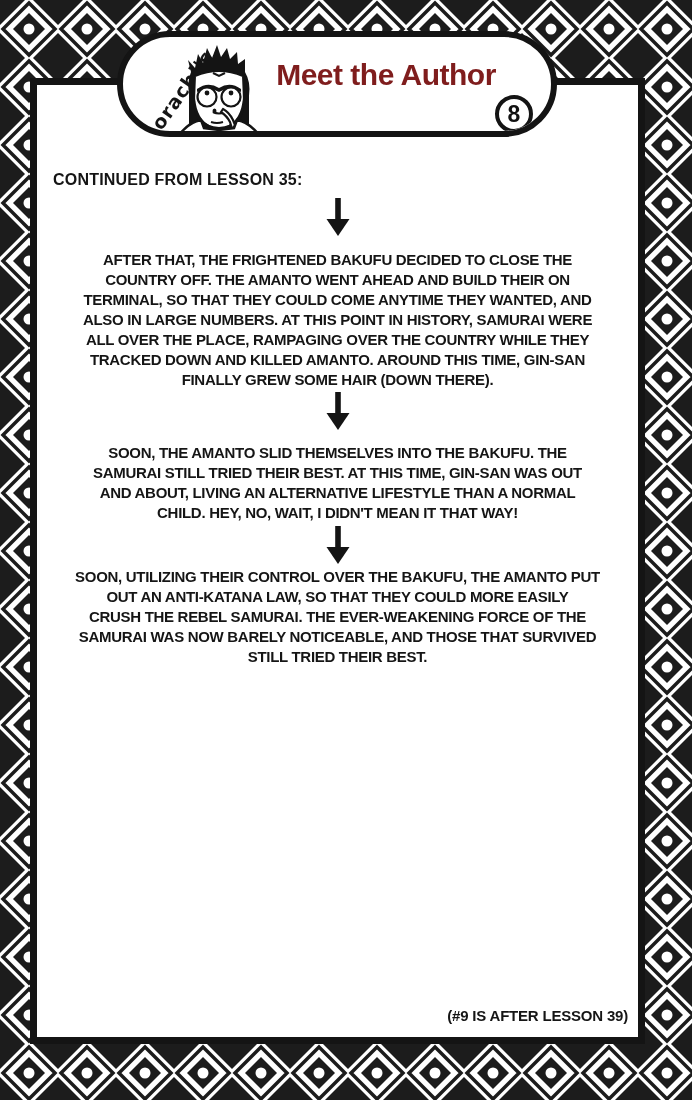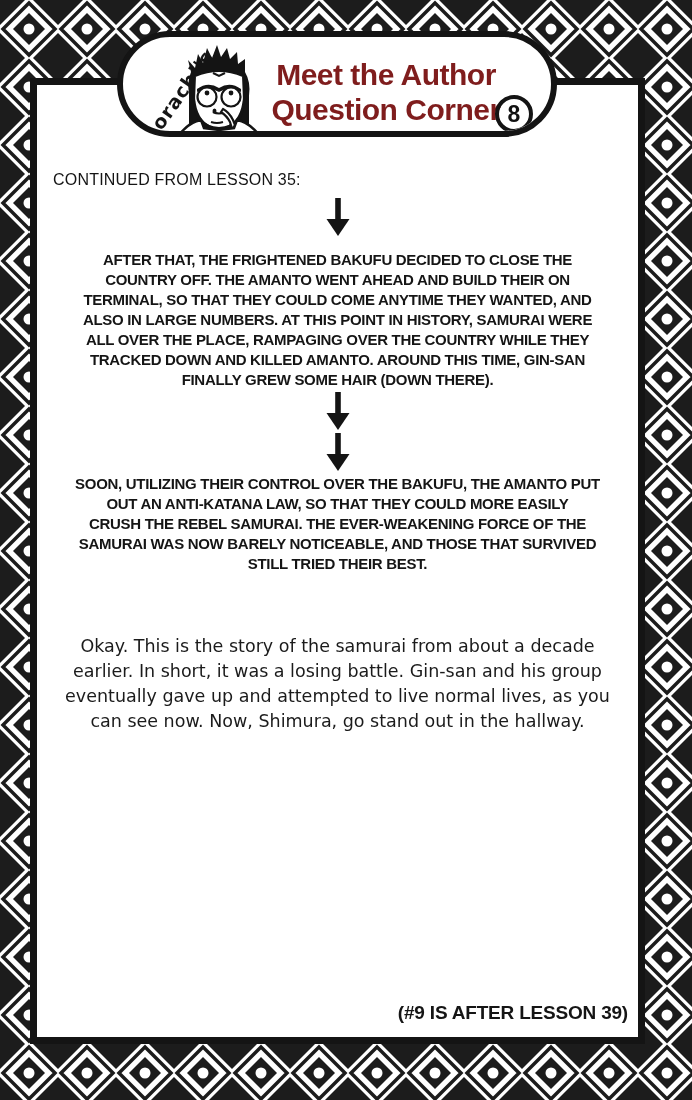--- a/index.html
+++ b/index.html
@@ -32,42 +32,42 @@
     font-weight:700;font-size:30px;line-height:35px;letter-spacing:-0.5px;
     color:#7f1d1d;
   }
   .num-badge{
     position:absolute;left:372px;top:58px;width:38px;height:38px;
     border:4px solid #141414;border-radius:50%;box-sizing:border-box;
     font-weight:700;font-size:23px;line-height:30px;text-align:center;color:#111;
   }
   
   .continued-label{
-    margin:85px 0 0 -8px;font-size:16px;font-weight:400;letter-spacing:0.2px;
+    margin:85px 0 0 -8px;font-size:16px;font-weight:700;letter-spacing:0.2px;
     line-height:20px;
   }
   .para{
     font-size:15px;font-weight:700;line-height:20px;letter-spacing:-0.3px;
     text-align:center;white-space:pre-line;
   }
   .p1{margin-top:15px;}
   .p2{margin-top:14px;text-align:center;}
   .p3{margin-top:13px;}
   .p4{margin-top:3px;}
   .arrow{display:block;margin:0 auto;width:30px;height:38px;}
   .a1{margin-top:8px;}
   .a2{margin-top:2px;}
   .a3{margin-top:3px;}
   .handwritten{
     margin-top:60px;font-family:"DejaVu Sans",sans-serif;font-weight:400;
     font-size:17.5px;line-height:25px;letter-spacing:0px;text-align:center;
     white-space:pre-line;color:#1b1b1b;
   }
   .footer-note{
-    position:absolute;right:10px;bottom:13px;font-size:19px;font-weight:700;
+    position:absolute;right:10px;bottom:13px;font-size:15px;font-weight:700;
     letter-spacing:-0.2px;
   }
 </style>
 </head>
 <body>
 
 <div class="pattern-bg">
   <svg width="692" height="1100" xmlns="http://www.w3.org/2000/svg" aria-hidden="true">
     <defs>
       <pattern id="dp" width="58" height="58" patternUnits="userSpaceOnUse">
@@ -98,36 +98,36 @@
 ALSO IN LARGE NUMBERS. AT THIS POINT IN HISTORY, SAMURAI WERE
 ALL OVER THE PLACE, RAMPAGING OVER THE COUNTRY WHILE THEY
 TRACKED DOWN AND KILLED AMANTO. AROUND THIS TIME, GIN-SAN
 FINALLY GREW SOME HAIR (DOWN THERE).</div>
 
   <svg class="arrow a2" viewBox="0 0 30 38" xmlns="http://www.w3.org/2000/svg">
     <rect x="12.2" y="0" width="5.6" height="23" fill="#141414"></rect>
     <polygon points="3.5,21 26.5,21 15,38" fill="#141414"></polygon>
   </svg>
 
+  <div class="para p3">SOON, THE AMANTO SLID THEMSELVES INTO THE BAKUFU. THE
+SAMURAI STILL TRIED THEIR BEST. AT THIS TIME, GIN-SAN WAS OUT
+AND ABOUT, LIVING AN ALTERNATIVE LIFESTYLE THAN A NORMAL
+CHILD. HEY, NO, WAIT, I DIDN'T MEAN IT THAT WAY!</div>
 
   <svg class="arrow a3" viewBox="0 0 30 38" xmlns="http://www.w3.org/2000/svg">
     <rect x="12.2" y="0" width="5.6" height="23" fill="#141414"></rect>
     <polygon points="3.5,21 26.5,21 15,38" fill="#141414"></polygon>
   </svg>
 
   <div class="para p4">SOON, UTILIZING THEIR CONTROL OVER THE BAKUFU, THE AMANTO PUT
 OUT AN ANTI-KATANA LAW, SO THAT THEY COULD MORE EASILY
 CRUSH THE REBEL SAMURAI. THE EVER-WEAKENING FORCE OF THE
 SAMURAI WAS NOW BARELY NOTICEABLE, AND THOSE THAT SURVIVED
 STILL TRIED THEIR BEST.</div>
 
-  <div class="handwritten">Okay. This is the story of the samurai from about a decade
-earlier. In short, it was a losing battle. Gin-san and his group
-eventually gave up and attempted to live normal lives, as you
-can see now. Now, Shimura, go stand out in the hallway.</div>
 
   <div class="footer-note">(#9 IS AFTER LESSON 39)</div>
 </div>
 
 <div class="pill">
 
   <span class="byline">Sorachi's</span>
 
   <span class="face-wrap">
     <svg viewBox="0 0 95 93" width="95" height="93" xmlns="http://www.w3.org/2000/svg">
@@ -155,17 +155,16 @@
 
       <path d="M68,93 L62,78 Q58,70 52,67 L50,70 Q56,74 59,80 L63,93 Z" fill="#ffffff" stroke="#141414" stroke-width="2.2" stroke-linejoin="round"></path>
       <path d="M62,93 Q60,86 64,84 Q70,82 72,88 L73,93 Z" fill="#ffffff" stroke="#141414" stroke-width="2.2"></path>
 
       <path d="M8,93 Q18,80 30,78 L33,86 L48,88 L63,86 L66,78 Q78,80 88,93 Z" fill="#ffffff" stroke="#141414" stroke-width="2.5"></path>
     </svg>
   </span>
 
   <div class="pill-title">
     <div>Meet the Author</div>
-    <div>Question Corner</div>
   </div>
 
   <div class="num-badge">8</div>
 </div>
 
 </body></html>

